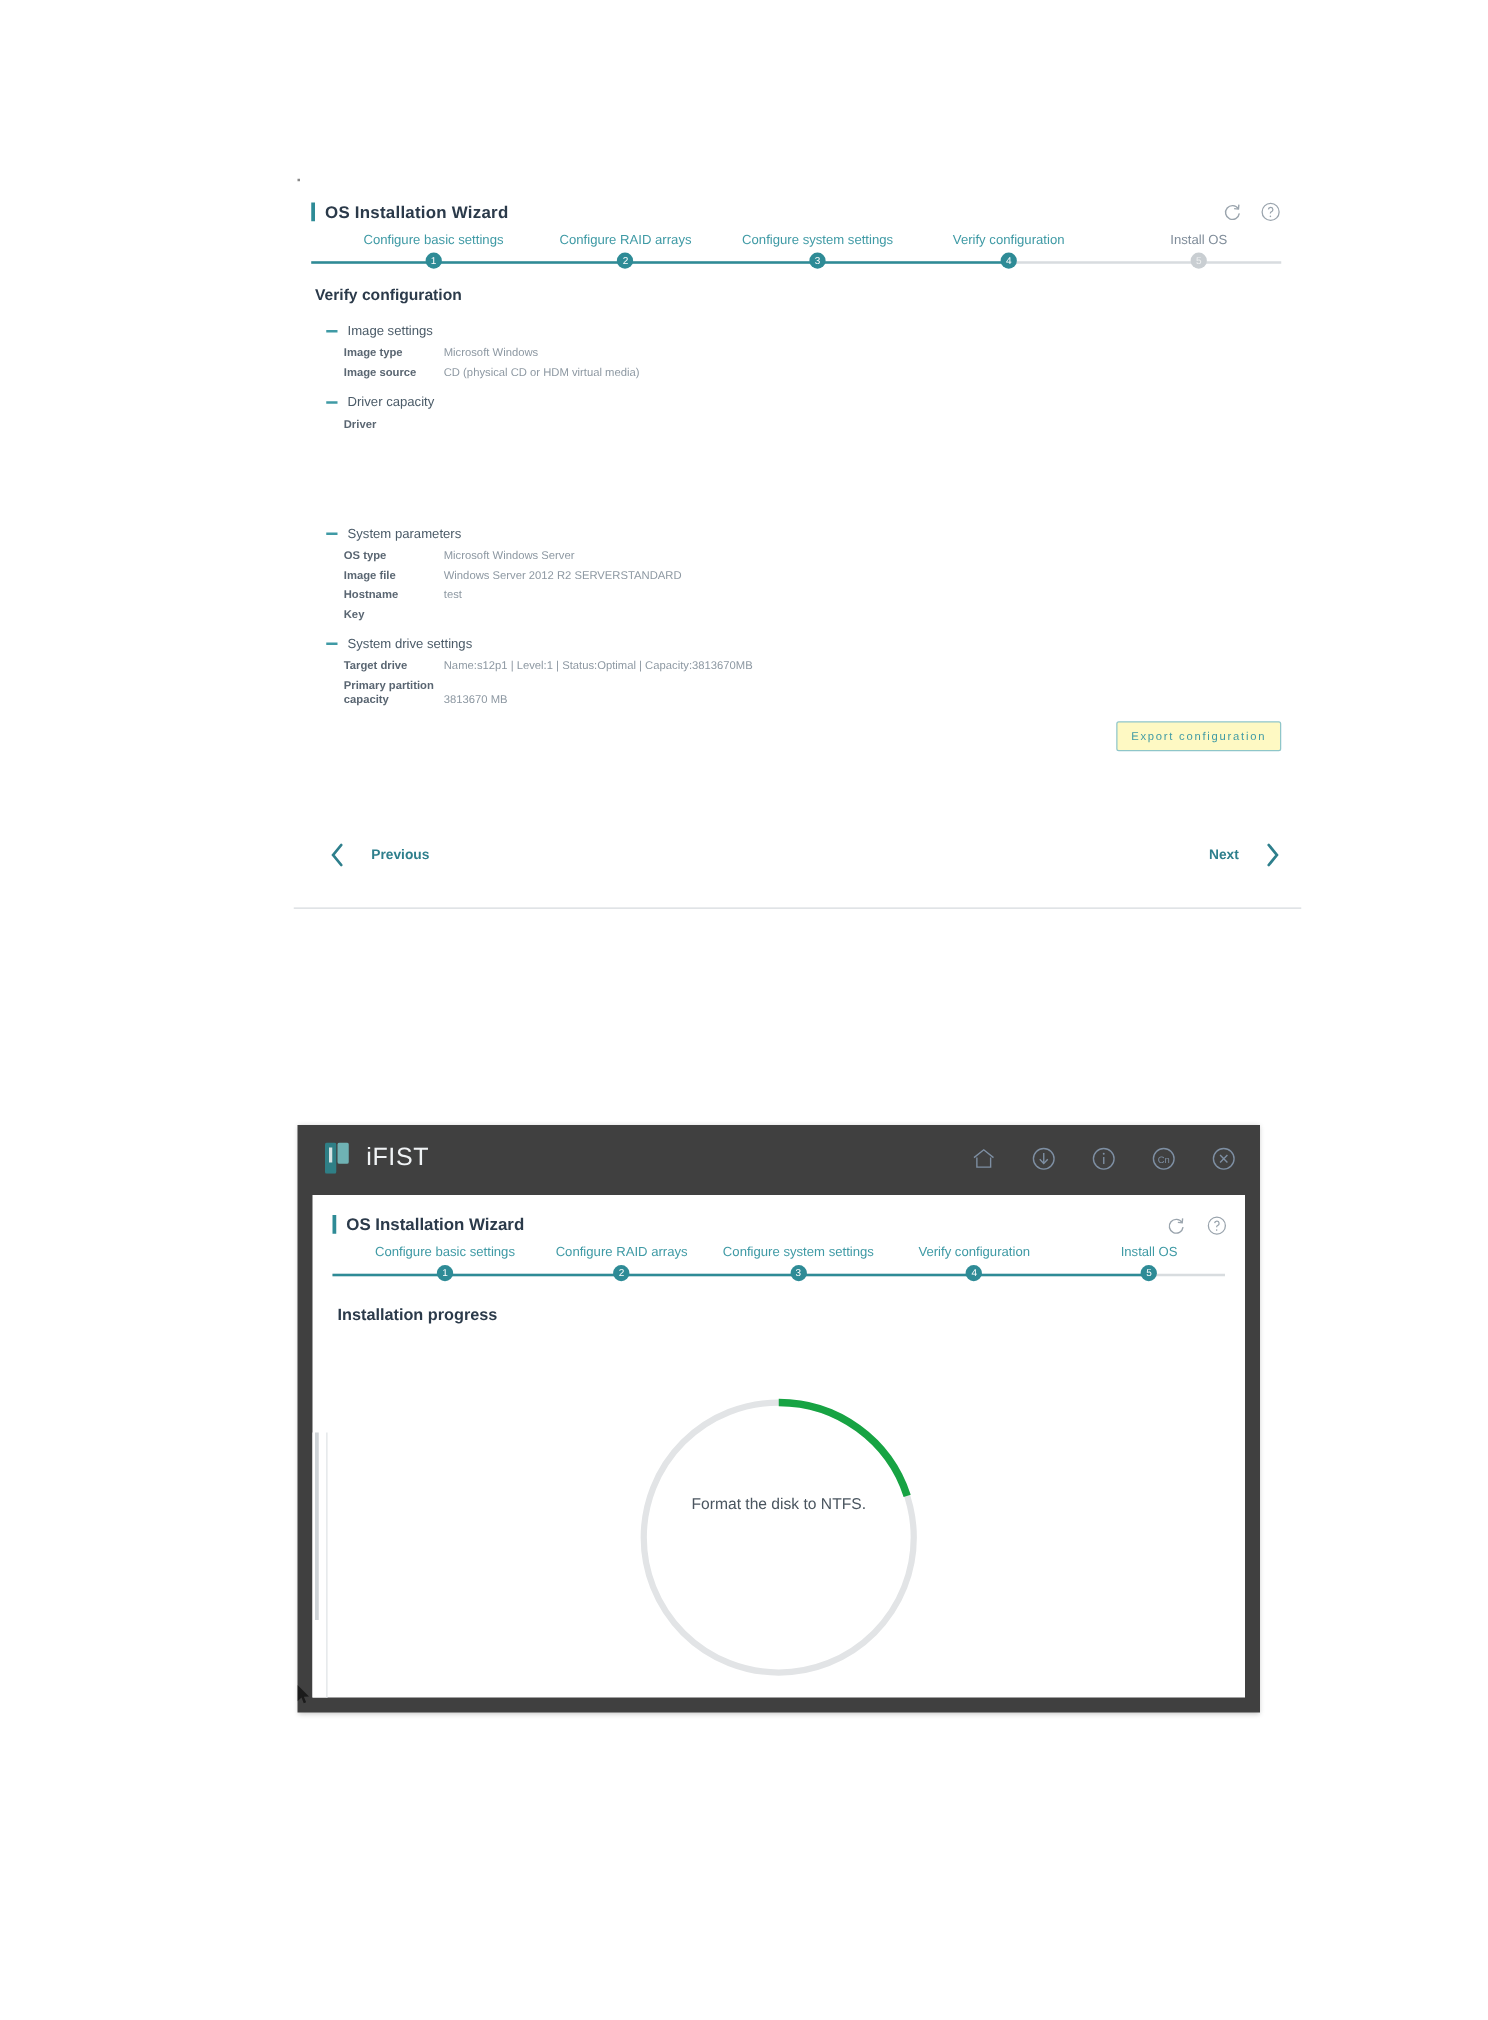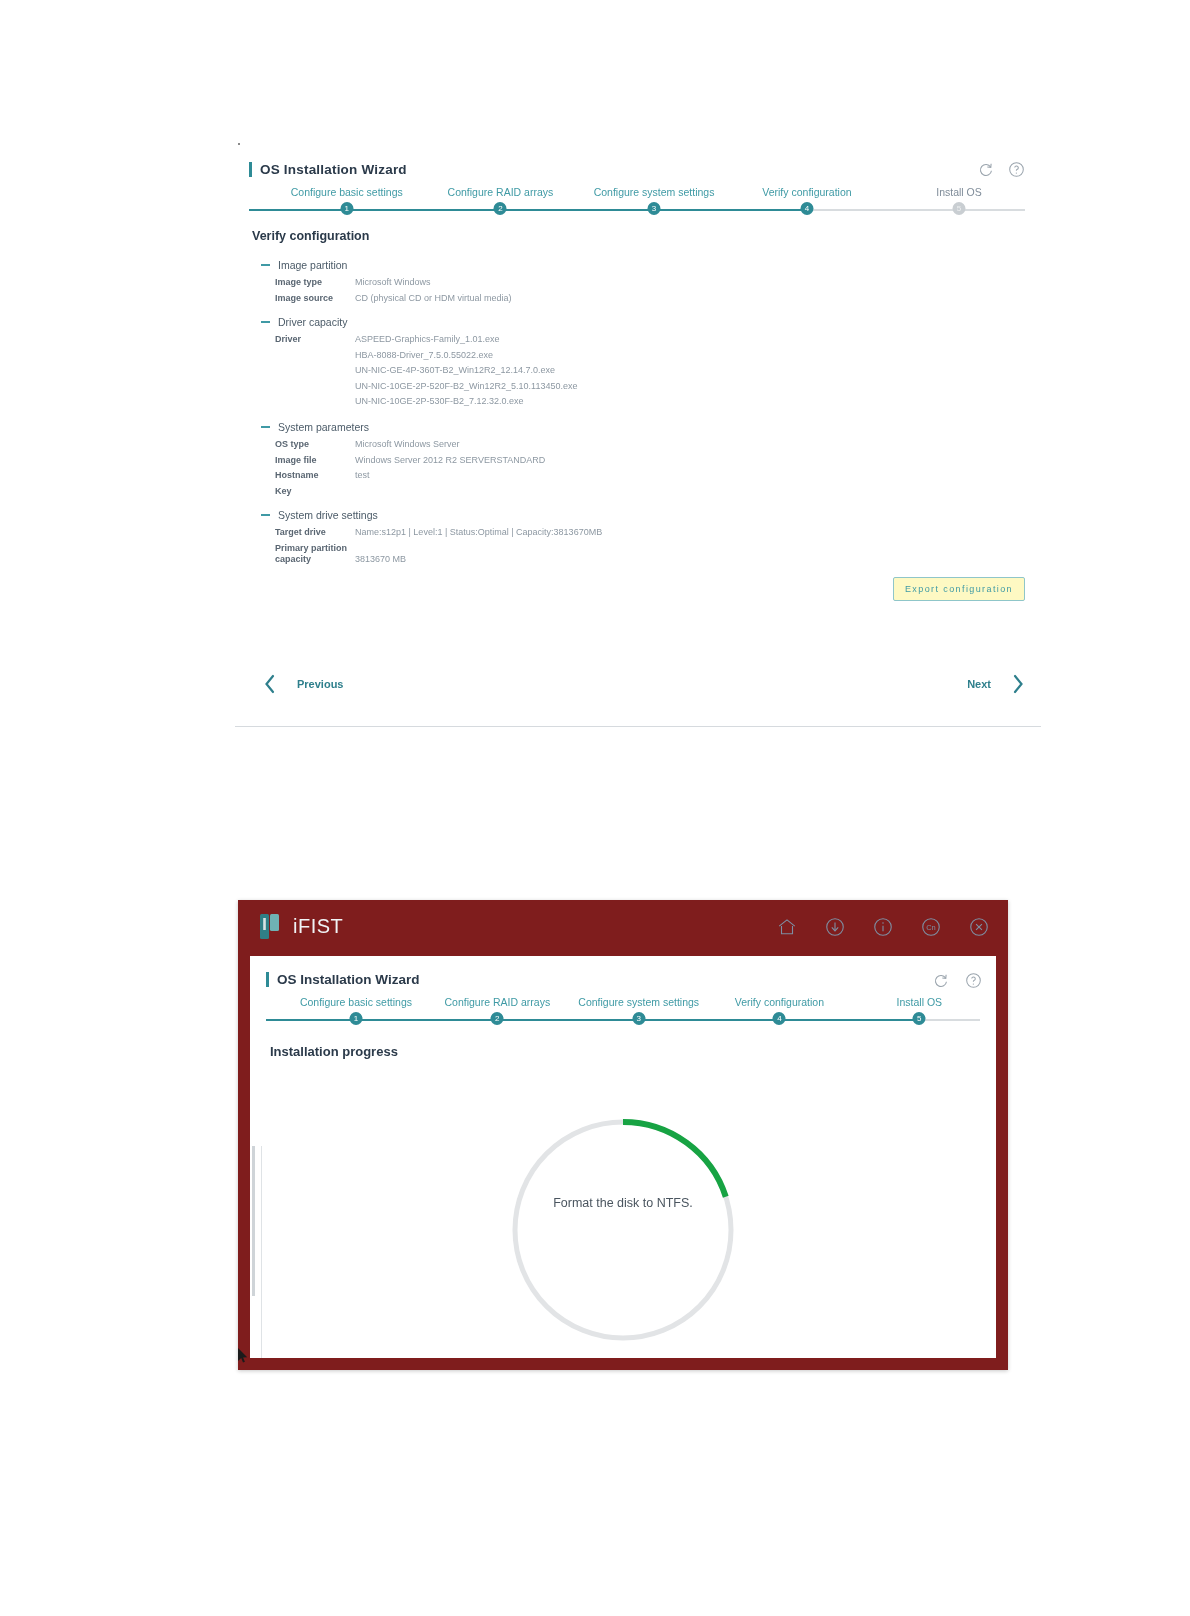--- a/index.html
+++ b/index.html
@@ -56,21 +56,21 @@
   .nav-row{position:absolute;left:14px;top:528px;width:776px;height:40px;}
   .nav-btn{position:absolute;display:flex;align-items:center;gap:21px;color:#2e7f8c;
     font-size:11px;font-weight:bold;cursor:pointer;}
   .nav-prev{left:14px;top:4px;}
   .nav-next{right:0px;top:4px;}
   .chev{width:13px;height:22px;}
   .hr-bottom{position:absolute;left:0;top:585px;width:806px;height:1px;background:#d6dade;}
 
   
   #app-window{position:absolute;left:238px;top:900px;width:770px;height:470px;
-    background:#7f1d1d;box-shadow:0 1px 4px rgba(0,0,0,.22);overflow:hidden;}
+    background:#404040;box-shadow:0 1px 4px rgba(0,0,0,.22);overflow:hidden;}
   #app-header{position:relative;height:56px;}
   .brand{position:absolute;left:22px;top:14px;display:flex;align-items:center;gap:10px;}
   .logo-mark{width:23px;height:25px;position:relative;}
   .brand-text{color:#f0f3f5;font-size:20px;letter-spacing:.5px;}
   .app-icons{position:absolute;right:18px;top:16px;display:flex;gap:26px;align-items:center;}
   .app-ic{width:22px;height:22px;color:#7e8fa3;}
 
   #app-card{position:absolute;left:12px;top:56px;width:746px;height:402px;background:#fff;}
   .card-title-row{position:absolute;left:16px;top:16px;display:flex;align-items:center;}
   .card-title{font-size:13.5px;font-weight:bold;color:#2b3a4a;}
@@ -146,21 +146,21 @@
       <div class="step-label">Install OS</div>
     </div>
     <div class="bullet inactive" style="left:91.5%">5</div>
   </div>
 
   <div class="section-h1">Verify configuration</div>
 
   <div class="group" style="top:118px">
     <div class="group-head">
       <span class="minus"></span>
-      <span>Image partition</span>
+      <span>Image settings</span>
     </div>
     <div class="rowset" style="margin-left:14px">
       <div class="row">
         <div class="row-label">Image type</div>
         <div class="row-val">Microsoft Windows</div>
       </div>
       <div class="row">
         <div class="row-label">Image source</div>
         <div class="row-val">CD (physical CD or HDM virtual media)</div>
       </div>
@@ -168,27 +168,20 @@
   </div>
 
   <div class="group" style="top:175px">
     <div class="group-head">
       <span class="minus"></span>
       <span>Driver capacity</span>
     </div>
     <div class="rowset" style="margin-left:14px">
       <div class="row">
         <div class="row-label">Driver</div>
-        <div class="row-val val-list">
-          <div>ASPEED-Graphics-Family_1.01.exe</div>
-          <div>HBA-8088-Driver_7.5.0.55022.exe</div>
-          <div>UN-NIC-GE-4P-360T-B2_Win12R2_12.14.7.0.exe</div>
-          <div>UN-NIC-10GE-2P-520F-B2_Win12R2_5.10.113450.exe</div>
-          <div>UN-NIC-10GE-2P-530F-B2_7.12.32.0.exe</div>
-        </div>
       </div>
     </div>
   </div>
 
   <div class="group" style="top:280px">
     <div class="group-head">
       <span class="minus"></span>
       <span>System parameters</span>
     </div>
     <div class="rowset" style="margin-left:14px">

